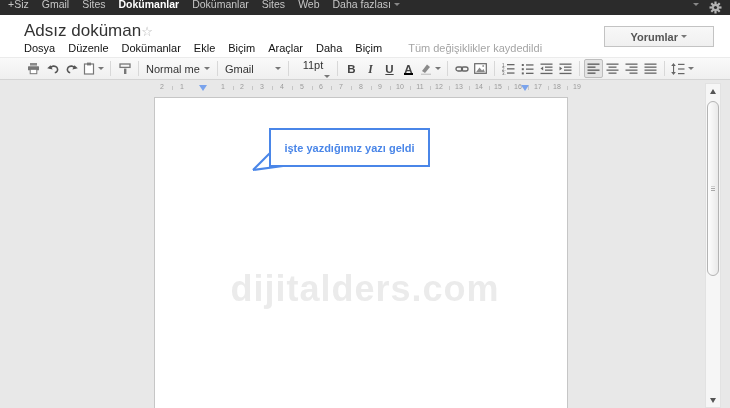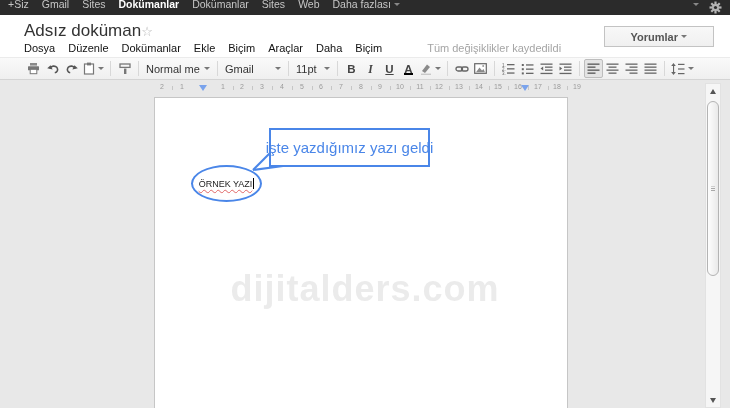--- a/index.html
+++ b/index.html
@@ -18,21 +18,21 @@
   .caret { display:inline-block; width:0; height:0; border-left:3px solid transparent; border-right:3px solid transparent; border-top:3px solid #999; margin-left:3px; vertical-align:middle; }
   .topbar .caret { border-top-color:#888; }
 
   
   .header { position:absolute; top:15px; left:0; right:0; height:42px; background:#fff; }
   .title-row { position:absolute; top:6px; left:24px; display:flex; align-items:center; }
   .doc-title { font-size:17px; color:#333; }
   .star { font-size:13px; color:#b5b5b5; cursor:pointer; }
   .menu-row { position:absolute; bottom:3px; left:24px; display:flex; align-items:center; gap:13px; font-size:11px; color:#111; }
   .menu-item { cursor:pointer; white-space:nowrap; }
-  .save-status { color:#a5a5a5; margin-left:32px; cursor:default; }
+  .save-status { color:#a5a5a5; margin-left:13px; cursor:default; }
   .header-buttons { position:absolute; top:11px; right:16px; display:flex; gap:6px; }
   .btn { height:21px; display:flex; align-items:center; font-size:11px; font-weight:bold; border-radius:0; padding:0 26px; cursor:pointer; }
   .btn-comments { background:linear-gradient(#f8f8f8,#f0f0f0); border:1px solid #c3c3c3; color:#555; }
   .btn-share { background:linear-gradient(var(--share-blue,#4d90fe),#4787ed); border:1px solid #3079ed; color:#fff; gap:5px; }
 
   
   .toolbar { position:absolute; top:57px; left:0; right:0; height:23px;
              background:linear-gradient(#fafafa,#efefef); border-top:1px solid #ebebeb; border-bottom:1px solid #d4d4d4;
              display:flex; align-items:center; padding-left:24px; }
   .tb-btn { height:19px; min-width:19px; display:flex; align-items:center; justify-content:center; cursor:pointer; border:1px solid transparent; padding:0 1px; }
@@ -62,21 +62,21 @@
   .tail-svg { position:absolute; left:0; top:0; width:414px; height:311px; pointer-events:none; }
   .shape-ellipse { position:absolute; left:36px; top:67px; width:71px; height:37px; background:#fff;
                    border:2px solid var(--shape-blue,#4a86e8); border-radius:50%;
                    display:flex; align-items:center; justify-content:center; cursor:pointer; }
   .ellipse-text { font-size:9px; color:#222; white-space:nowrap;
                   text-decoration:underline wavy #e06666; text-decoration-thickness:1px; text-underline-offset:2px; }
   .cursor-bar { display:inline-block; width:1px; height:11px; background:#000; vertical-align:middle; margin-left:1px; }
   .shape-callout { position:absolute; left:114px; top:30px; width:161px; height:39px; background:#fff;
                    border:2px solid var(--shape-blue,#4a86e8);
                    display:flex; align-items:center; justify-content:center; cursor:pointer; }
-  .callout-text { font-size:15px; color:var(--callout-text,#4a86e8); white-space:nowrap; }
+  .callout-text { font-size:11px; color:var(--callout-text,#4a86e8); white-space:nowrap;font-weight:bold; }
   .watermark { position:absolute; left:55px; top:170px; width:310px; text-align:center;
                font-size:36px; font-weight:bold; letter-spacing:1px; color:rgba(165,165,165,0.22);
                pointer-events:none; white-space:nowrap; }
 
   
   .scrollbar { position:absolute; left:705px; top:3px; bottom:0; width:16px;
                background:#f6f6f6; border:1px solid #e2e2e2; }
   .scroll-up { position:absolute; top:5px; left:4px; width:0; height:0; cursor:pointer;
                border-left:3.5px solid transparent; border-right:3.5px solid transparent; border-bottom:5px solid #555; }
   .scroll-down { position:absolute; bottom:4px; left:4px; width:0; height:0; cursor:pointer;
@@ -181,21 +181,21 @@
     <div class="tb-drop" style="width:70px;">
       <span style="overflow:hidden;">Normal me...</span>
         <span class="caret" style="margin-left:auto;border-top-color:#777;"></span>
     </div>
     <div class="tb-sep"></div>
     <div class="tb-drop" style="width:62px;">
       <span>Gmail</span>
         <span class="caret" style="margin-left:auto;border-top-color:#777;"></span>
     </div>
     <div class="tb-sep"></div>
-    <div class="tb-drop" style="width:40px;">
+    <div class="tb-drop" style="width:40px;flex-direction:column;">
       <span>11pt</span>
         <span class="caret" style="margin-left:auto;border-top-color:#777;"></span>
     </div>
     <div class="tb-sep"></div>
     <div class="tb-btn">
         <span class="tb-letter">B</span>
       </div>
     <div class="tb-btn">
         <span class="tb-letter it">I</span>
       </div>
@@ -362,24 +362,20 @@
     </div>
 
     <div class="page">
       <svg class="tail-svg">
         <line x1="116" y1="54" x2="98" y2="72" stroke="#4a86e8" stroke-width="2" class="tail-line"></line>
         <line x1="128" y1="68" x2="98" y2="72" stroke="#4a86e8" stroke-width="2" class="tail-line"></line>
       </svg>
       <div class="shape-callout">
         <span class="callout-text">işte yazdığımız yazı geldi</span>
       </div>
-      <div class="shape-ellipse">
-        <span class="ellipse-text">ÖRNEK YAZI</span>
-          <span class="cursor-bar"></span>
-      </div>
       <div class="watermark">dijitalders.com</div>
     </div>
 
     <div class="scrollbar">
       <div class="scroll-up"></div>
       <div class="scroll-thumb"></div>
       <div class="scroll-down"></div>
     </div>
 
   </div>

